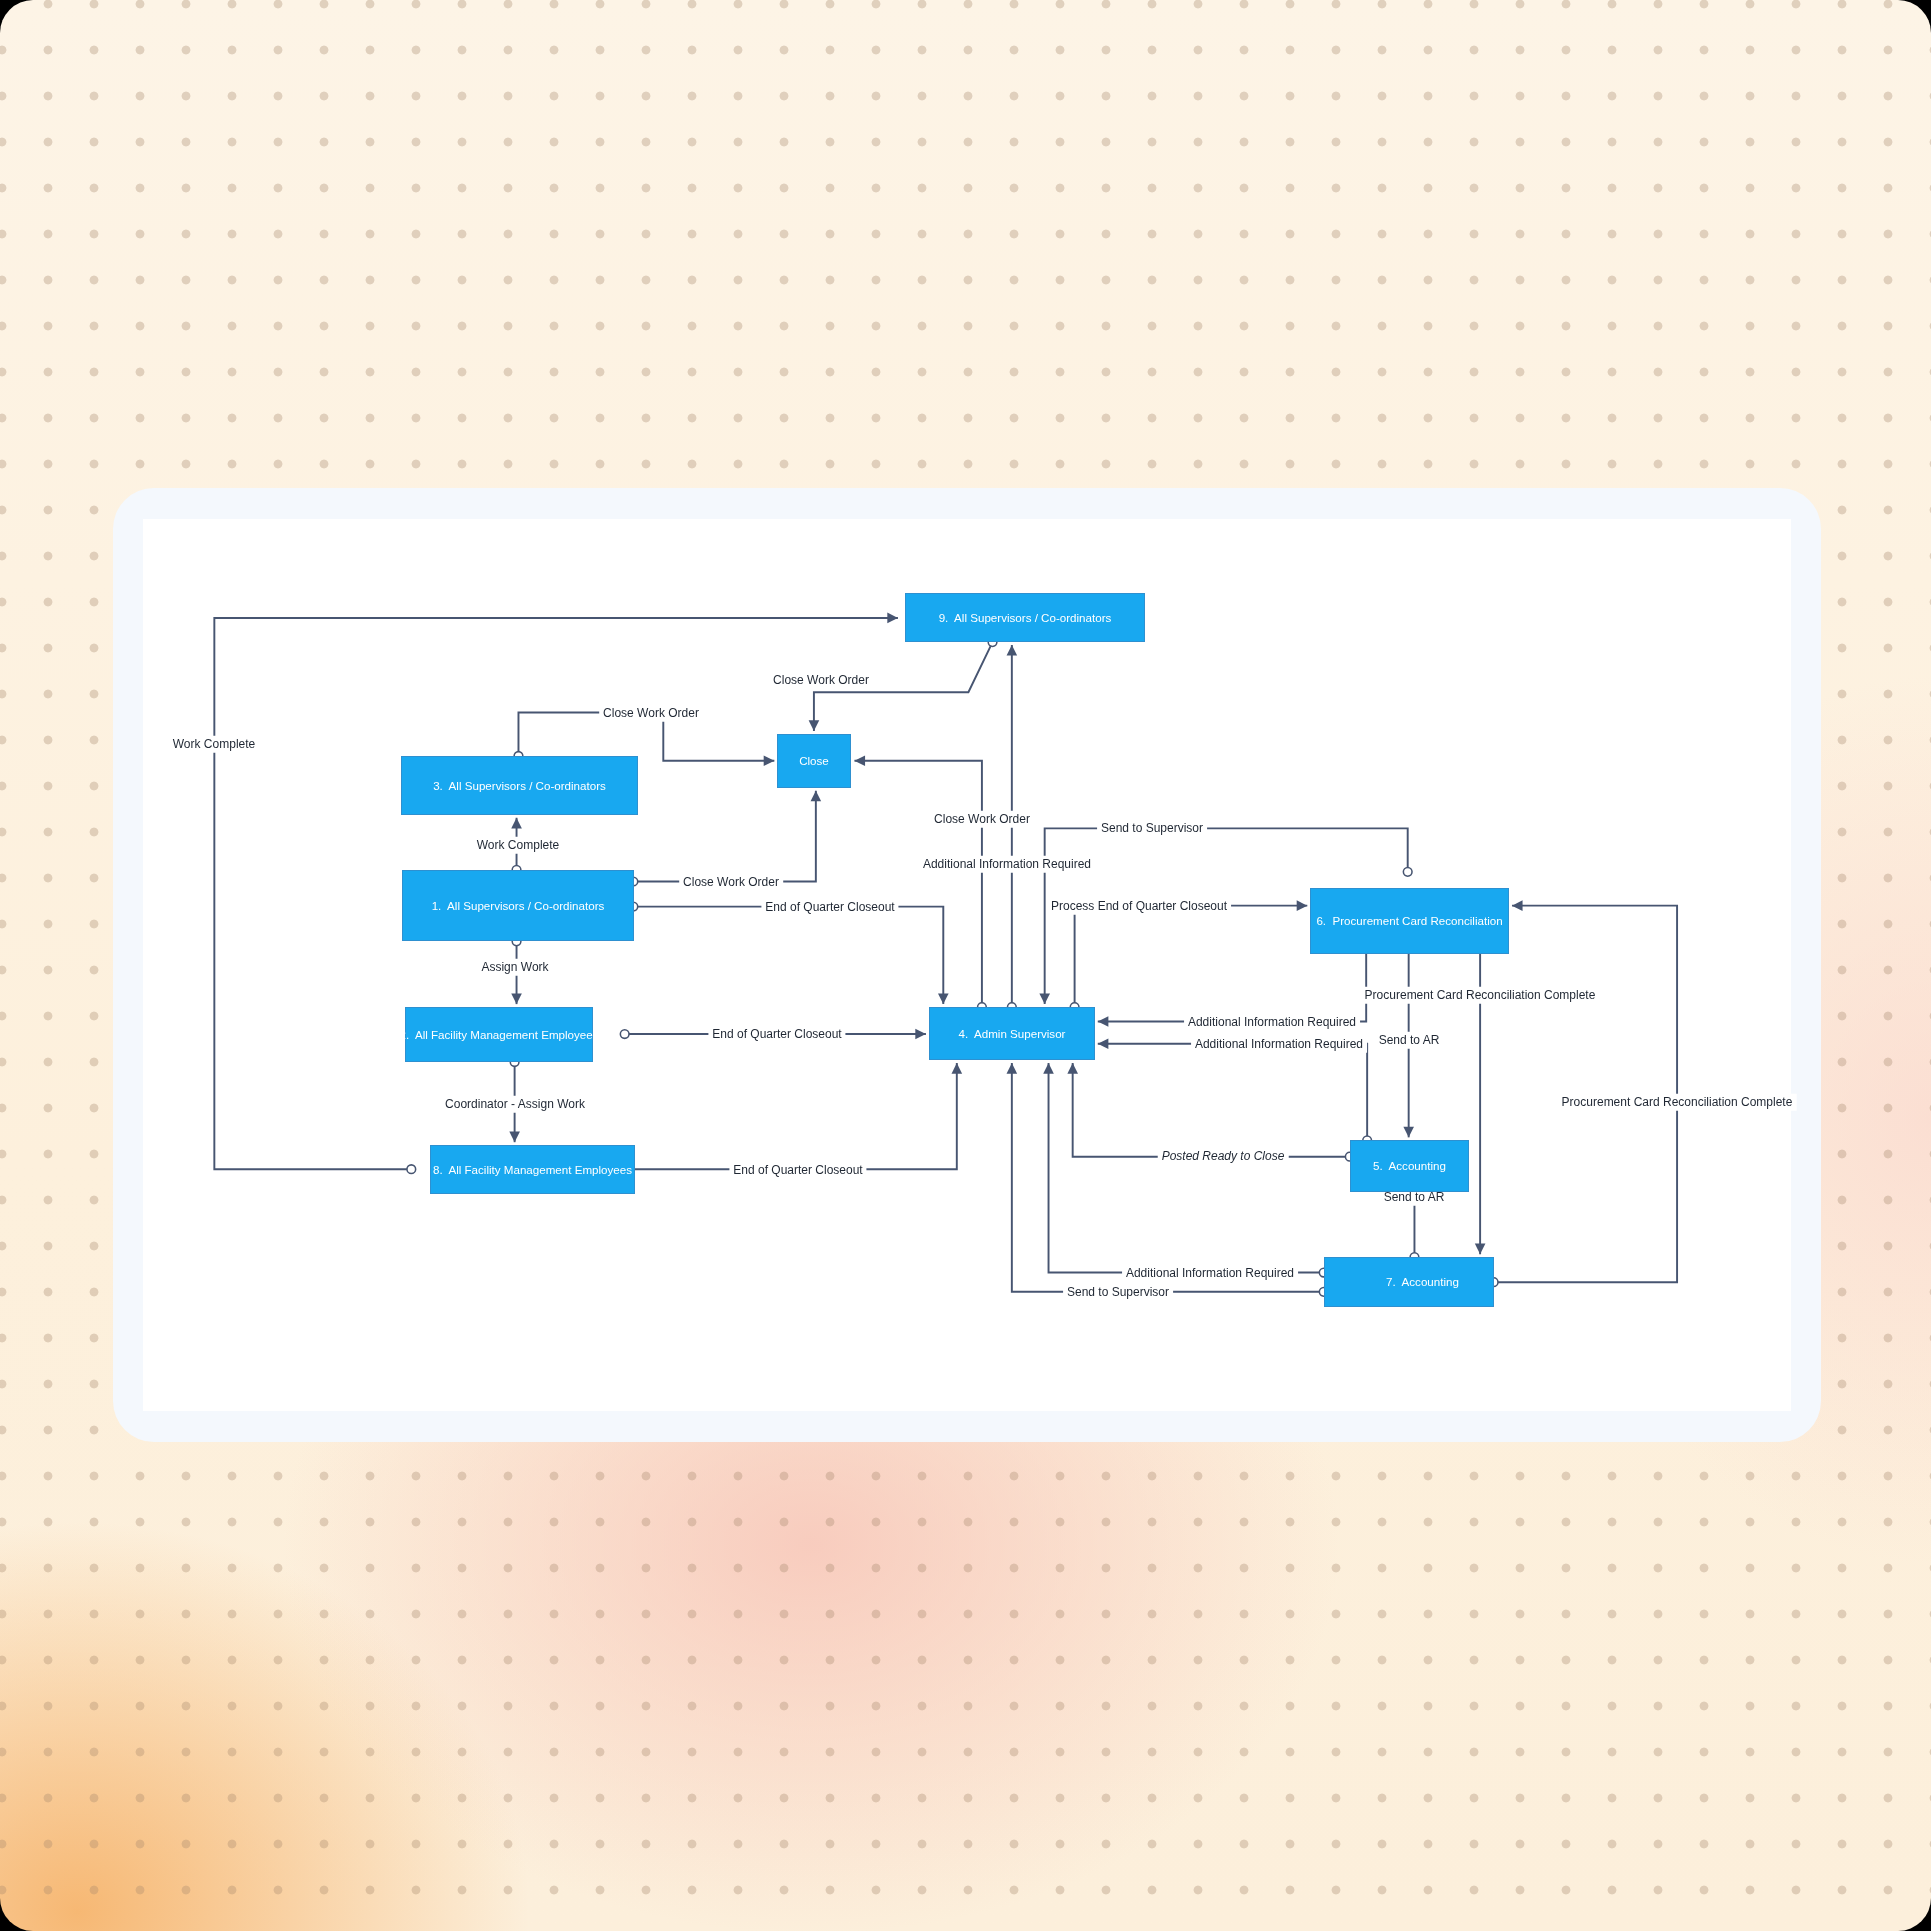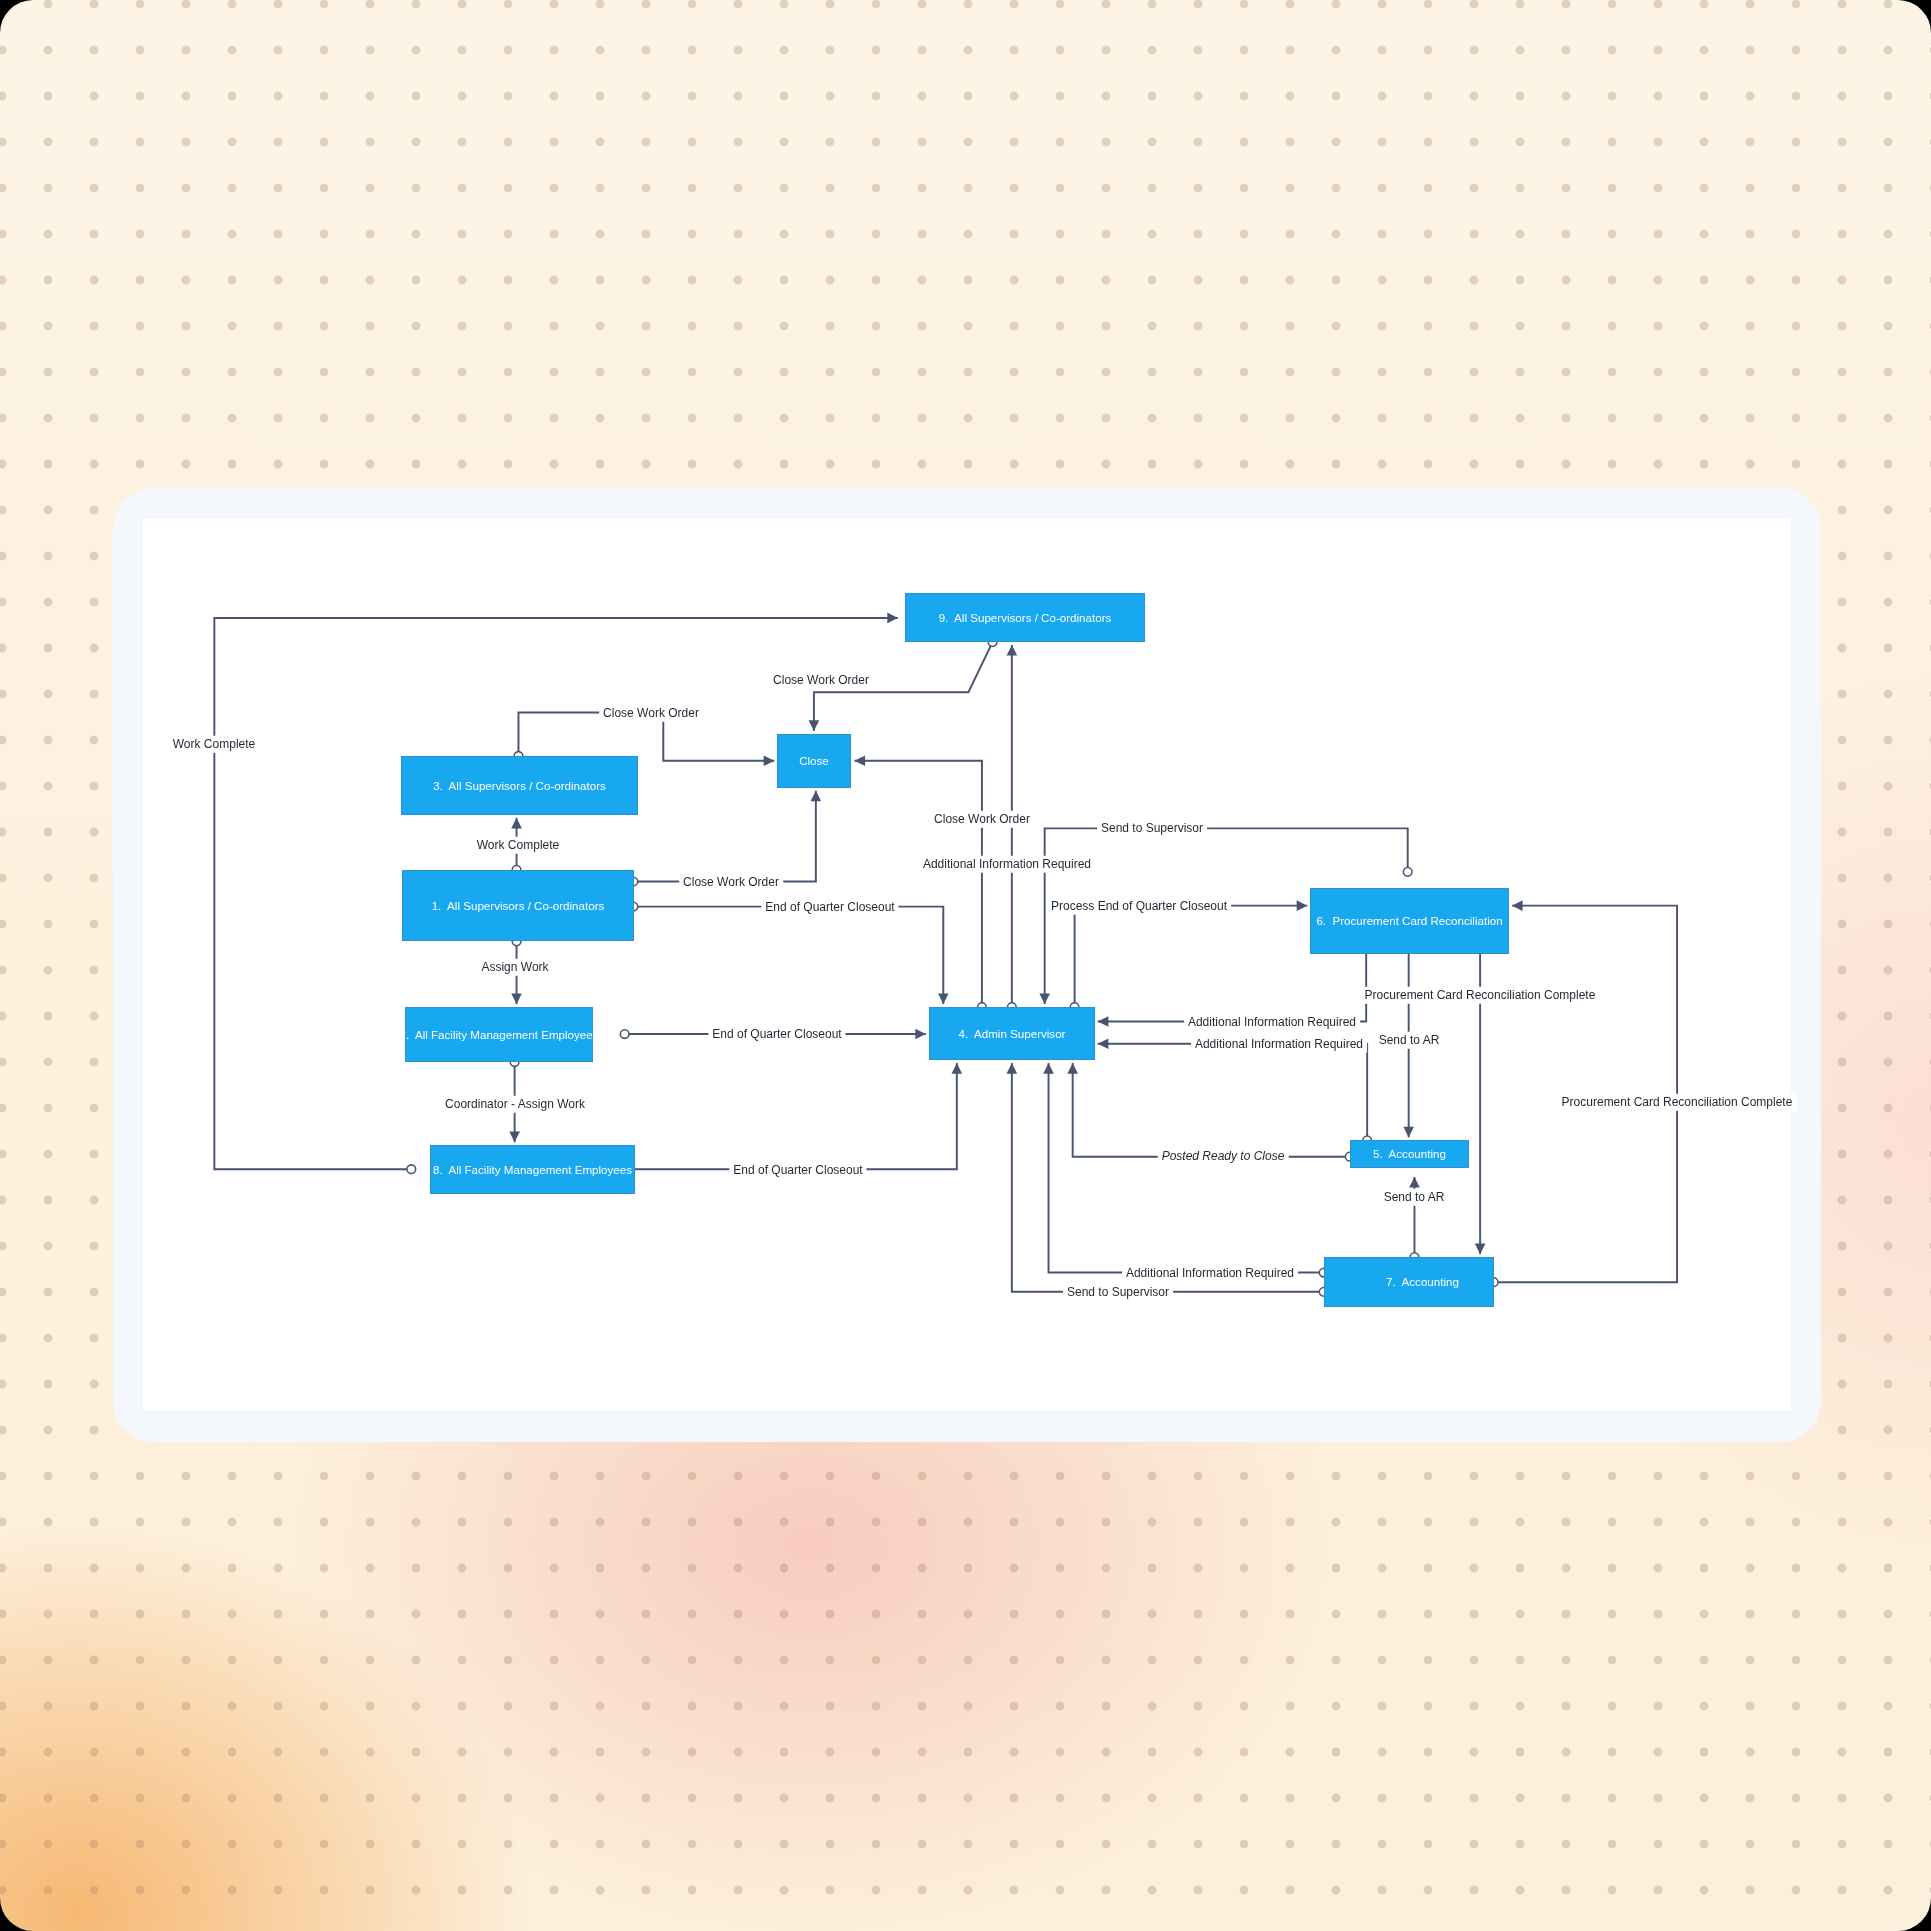--- a/index.html
+++ b/index.html
@@ -136,21 +136,21 @@
       <div class="edge-label" style="left: 1223px; top: 1156px; font-style: italic;">Posted Ready to Close</div>
       <div class="edge-label" style="left: 1210px; top: 1273px;">Additional Information Required</div>
       <div class="edge-label" style="left: 1118px; top: 1292px;">Send to Supervisor</div>
       <div class="edge-label" style="left: 1677px; top: 1102px;">Procurement Card Reconciliation Complete</div>
     </div>
   <div id="node-layer">
       <div class="flow-node" style="left: 402px; top: 870px; width: 232px; height: 71px;"><span>1.  All Supervisors / Co-ordinators</span></div>
       <div class="flow-node" style="left: 405px; top: 1007px; width: 188px; height: 55px;"><span>2.  All Facility Management Employees</span></div>
       <div class="flow-node" style="left: 401px; top: 756px; width: 237px; height: 59px;"><span>3.  All Supervisors / Co-ordinators</span></div>
       <div class="flow-node" style="left: 929px; top: 1007px; width: 166px; height: 53px;"><span>4.  Admin Supervisor</span></div>
-      <div class="flow-node" style="left: 1350px; top: 1140px; width: 119px; height: 28px;"><span>5.  Accounting</span></div>
+      <div class="flow-node" style="left: 1350px; top: 1140px; width: 119px; height: 52px;"><span>5.  Accounting</span></div>
       <div class="flow-node" style="left: 1310px; top: 872px; width: 199px; height: 66px; margin-top: 16px;"><span>6.  Procurement Card Reconciliation</span></div>
       <div class="flow-node" style="left: 1324px; top: 1257px; width: 170px; height: 50px; padding-left: 27px;"><span>7.  Accounting</span></div>
       <div class="flow-node" style="left: 411px; top: 1145px; width: 205px; height: 49px; margin-left: 19px;"><span>8.  All Facility Management Employees</span></div>
       <div class="flow-node" style="left: 905px; top: 593px; width: 240px; height: 49px;"><span>9.  All Supervisors / Co-ordinators</span></div>
       <div class="flow-node" style="left: 777px; top: 734px; width: 74px; height: 54px;"><span>Close</span></div>
     </div>
 </div>
 
 
 </body></html>

